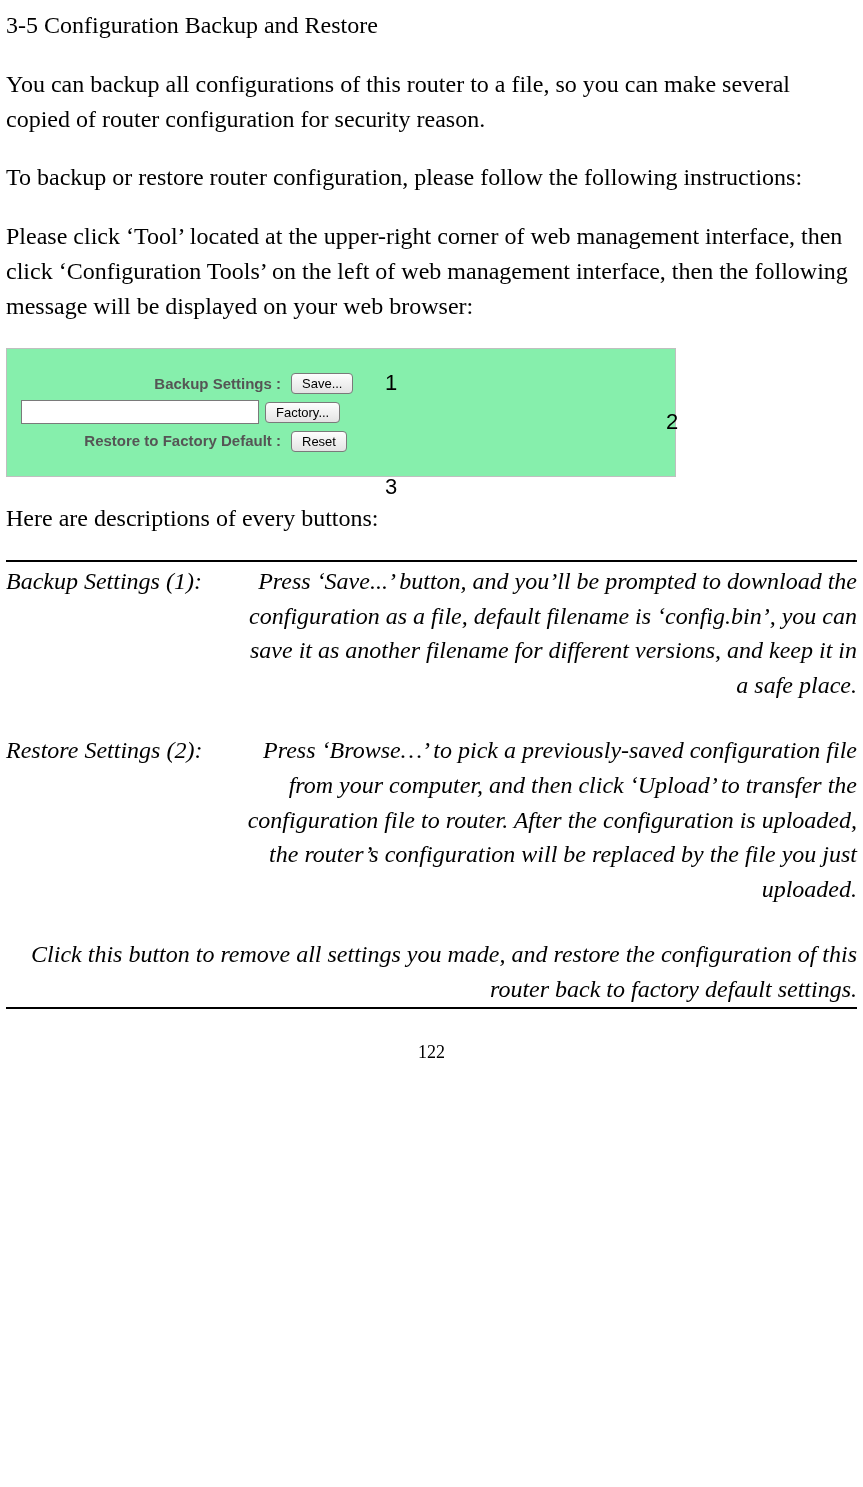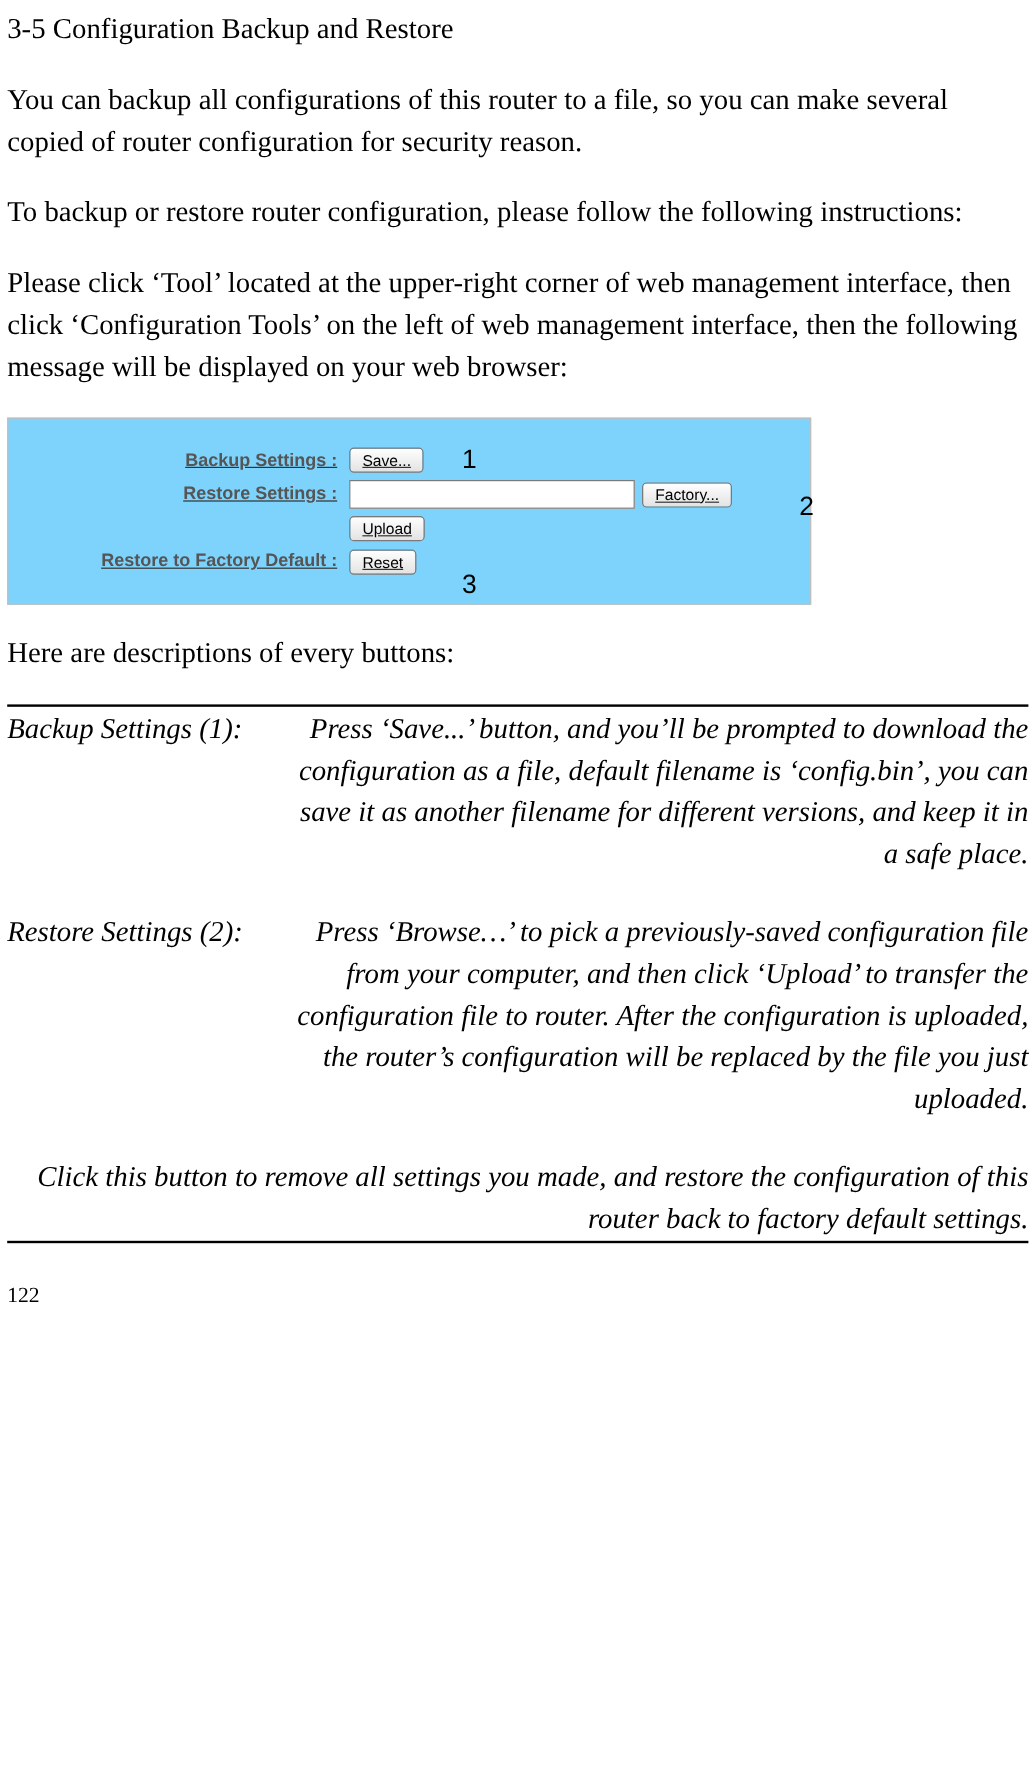--- a/index.html
+++ b/index.html
@@ -6,30 +6,29 @@
     font-family: "Times New Roman", Times, serif;
     font-size: 24px;
     line-height: 1.45;
     margin: 0;
     padding: 8px 6px 20px 6px;
     color: #000;
     width: 863px;
     box-sizing: border-box;
   }
   .screenshot {
-    background: #7dd3fc;
+    background: #86efac;
     border: 1px solid #bfbfbf;
     padding: 18px 14px 18px 14px;
     width: 640px;
     position: relative;
     margin: 8px 0 8px 0;
     font-family: Tahoma, Arial, sans-serif;
     font-size: 15px;
     color: #333;
-    text-decoration: underline;
   }
   .row {
     display: flex;
     align-items: center;
     margin: 6px 0;
   }
   .label {
     width: 260px;
     text-align: right;
     padding-right: 10px;
@@ -76,20 +75,21 @@
   }
   .desc-val {
     font-style: italic;
     flex: 1;
     text-align: right;
   }
   .spacer {
     height: 28px;
   }
   .page-num {
+    text-align: center;
     font-size: 18px;
     margin-top: 30px;
   }
   .annot-outside {
     font-family: Arial, sans-serif;
     font-size: 22px;
     color: #000;
     position: absolute;
   }
   .shot-wrap {
@@ -110,30 +110,25 @@
 
 <div class="shot-wrap">
   <div class="screenshot">
 
     <div class="row">
       <div class="label">Backup Settings :</div>
       <button class="btn">Save...</button>
     </div>
 
     <div class="row">
-      <div class="label">Restore Settings :</div>
       <input class="textinput" type="text" value="" style="">
       <span style="width:6px"></span>
       <button class="btn">Factory...</button>
     </div>
 
-    <div class="row">
-      <div class="label"></div>
-      <button class="btn">Upload</button>
-    </div>
 
     <div class="row">
       <div class="label">Restore to Factory Default :</div>
       <button class="btn">Reset</button>
     </div>
 
     <div class="annot" style="top:18px; left:378px;">1</div>
     <div class="annot" style="top:122px; left:378px;">3</div>
   </div>
   <div class="annot-outside" style="top:58px; left:660px;">2</div>

